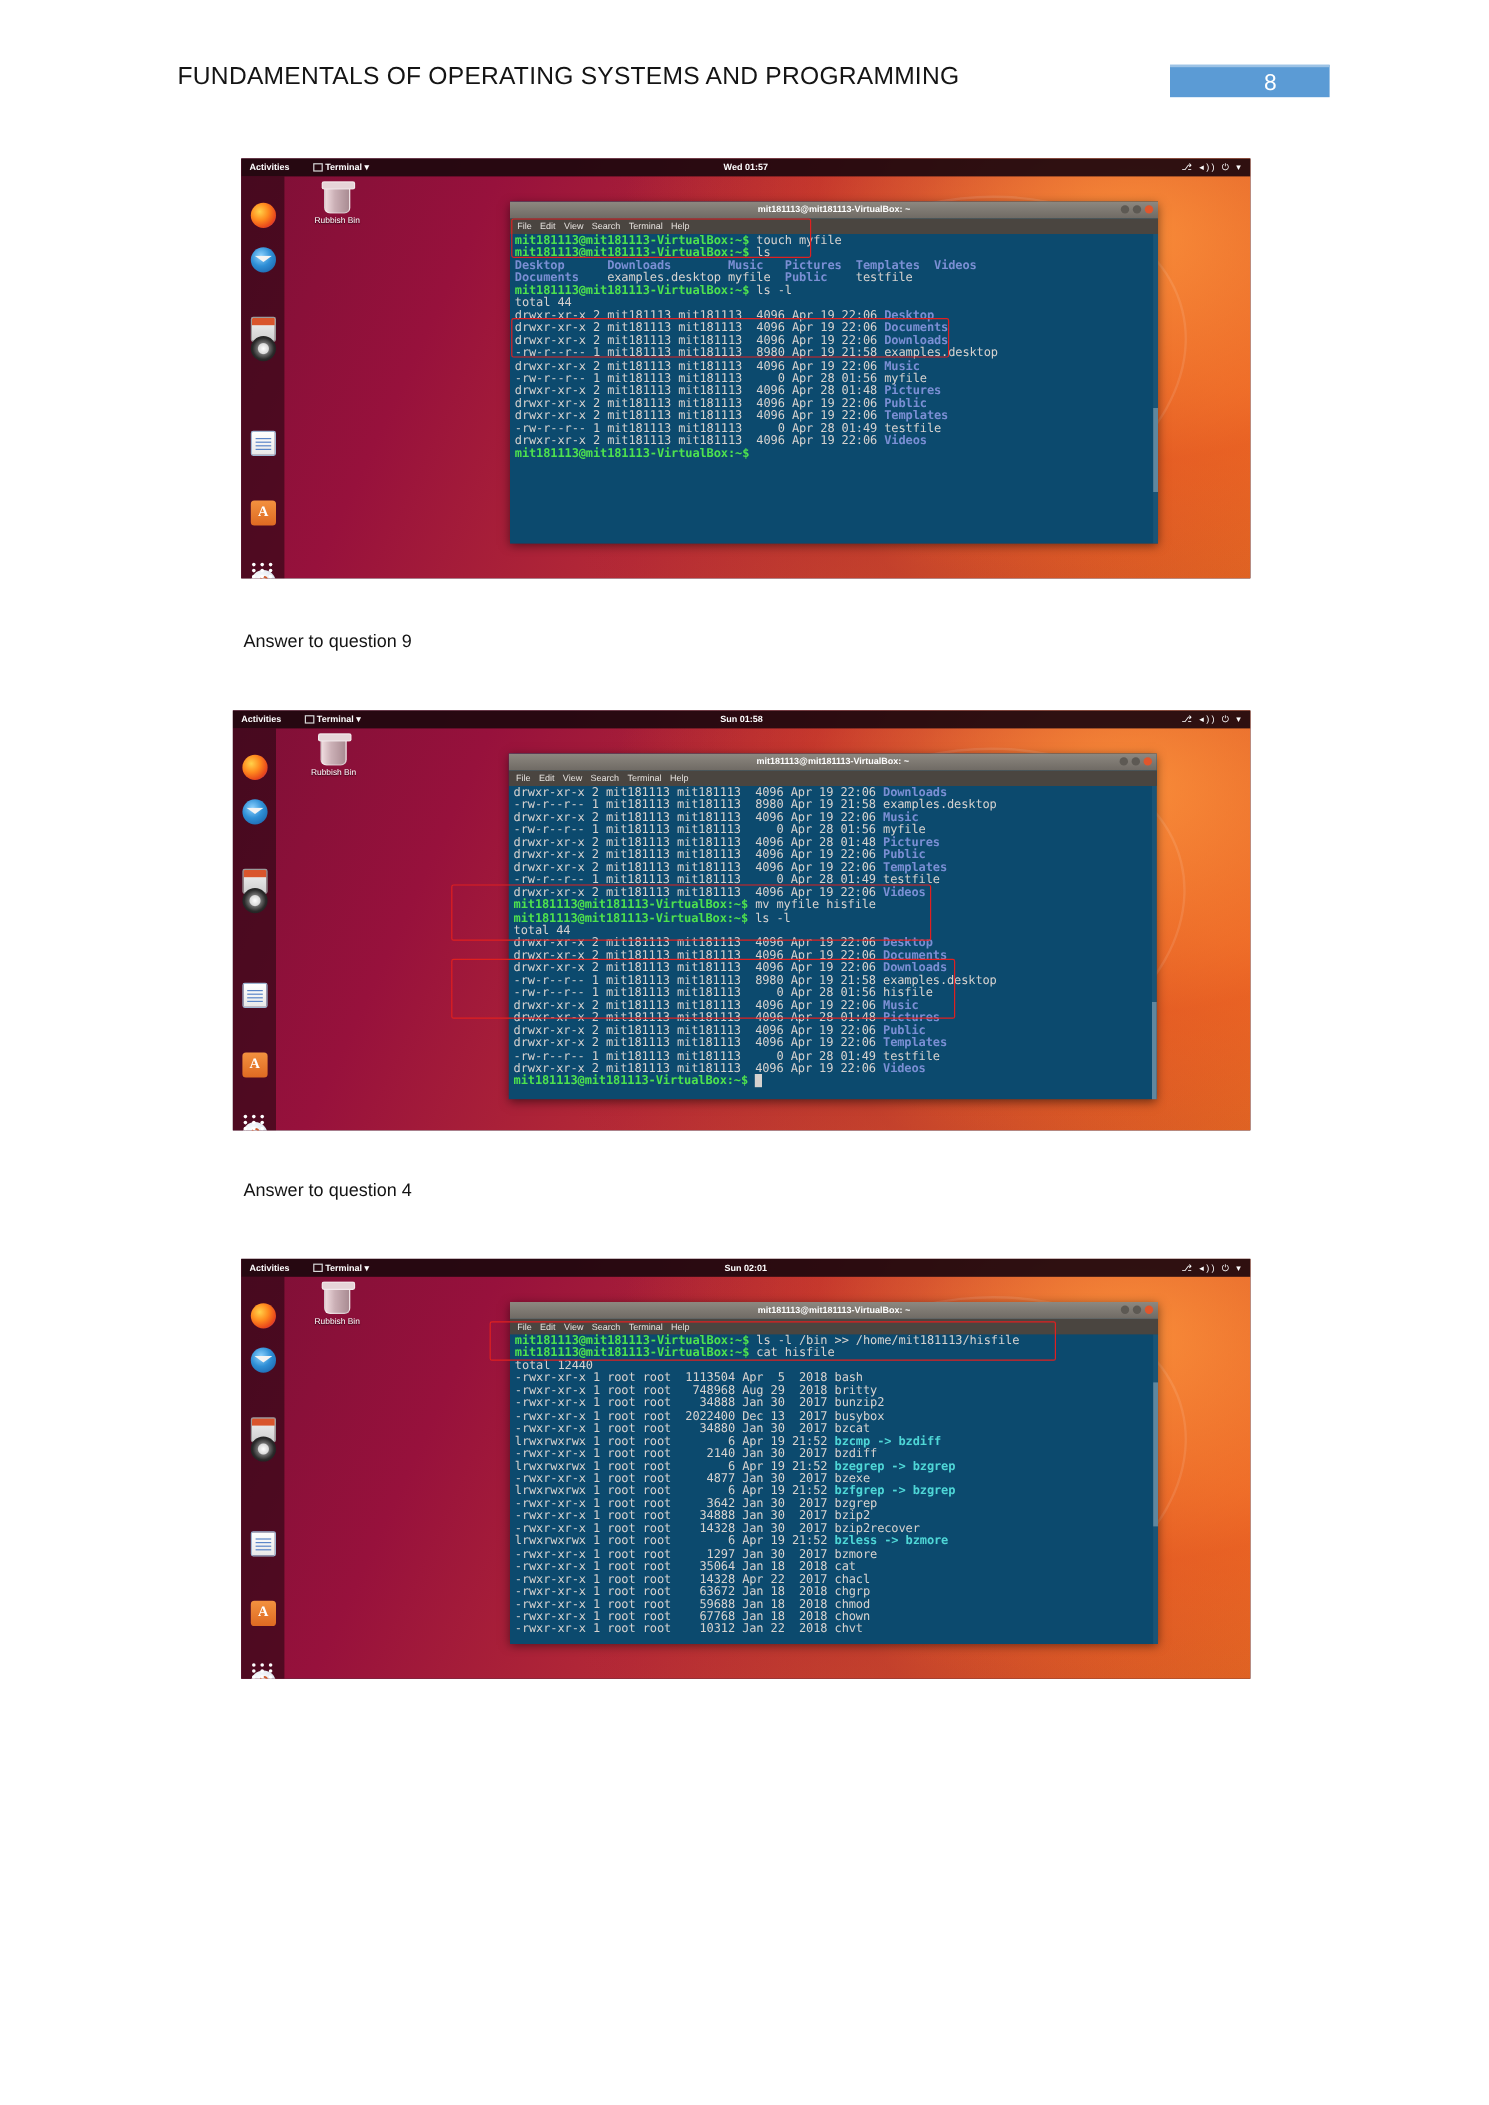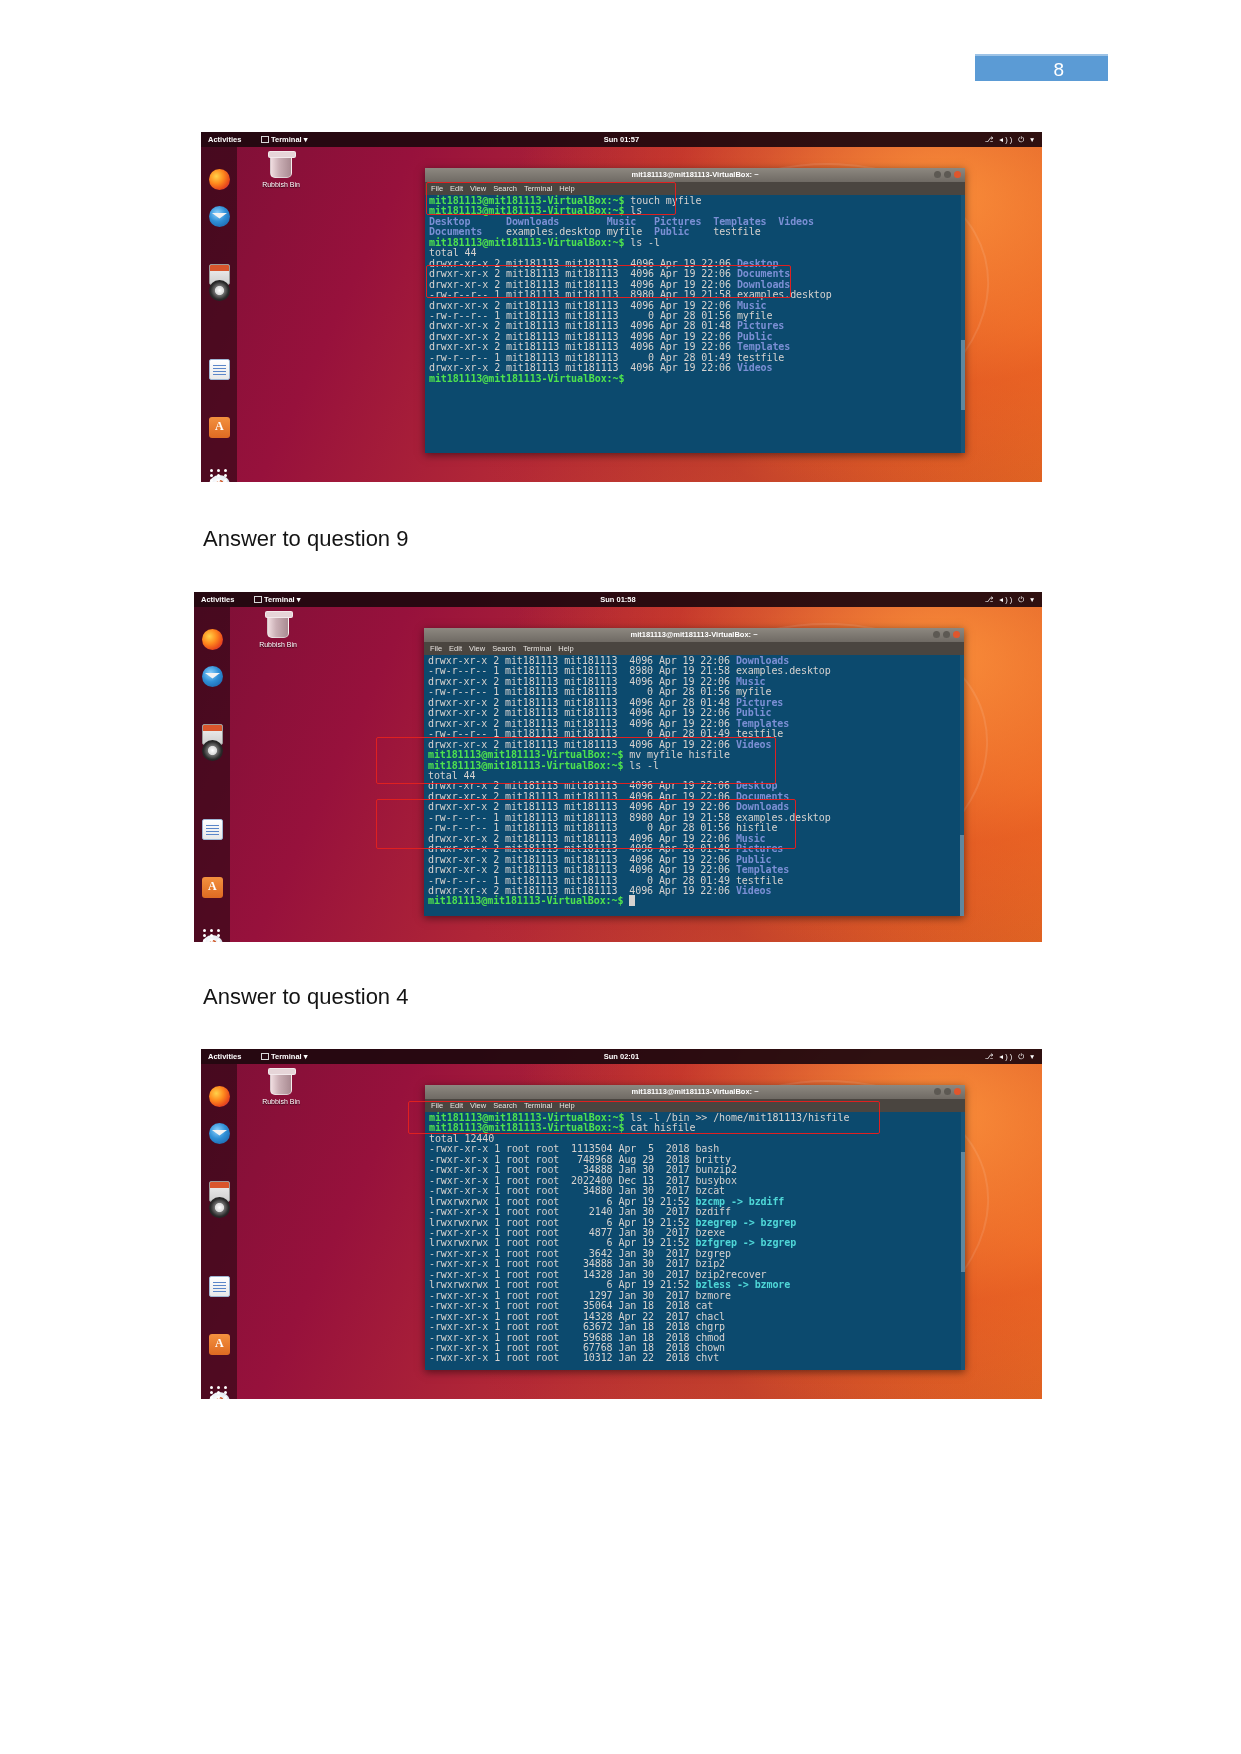--- a/index.html
+++ b/index.html
@@ -261,40 +261,41 @@
   .annot {
     position: absolute;
     border: 1.6px solid #e02020;
     border-radius: 2px;
     pointer-events: none;
   }
 
   
   .caption {
     position: absolute;
-    font-size: 22px;
+    font-size: 15px;
     color: #141414;
     font-family: "Liberation Sans", sans-serif;
   }
 </style>
 </head>
 <body>
 
 <div class="doc-header">
+  <div class="doc-title">FUNDAMENTALS OF OPERATING SYSTEMS AND PROGRAMMING</div>
   <div class="page-badge">
     <div class="page-badge-num">8</div>
   </div>
 </div>
 
 <div class="figure" id="fig1" style="left:201px; top:132px; width:841px; height:350px;">
     <div class="desk"></div>
     <div class="topbar">
       <span class="activities">Activities</span>
       <span class="appmenu"><span class="app-ico"></span>Terminal <span>▾</span></span>
-      <span class="clock">Sun 01:57</span>
+      <span class="clock">Wed 01:57</span>
       <span class="tray">⎇  ◂))  ⏻  ▾</span>
     </div>
     <div class="dock">
       <div class="dock-ico ico-firefox" style="top:22px;"></div>
       <div class="dock-ico ico-thunderbird" style="top:59px;"></div>
       <div class="dock-ico ico-files" style="top:96px;"></div>
       <div class="dock-ico ico-rhythmbox" style="top:133px;"></div>
       <div class="dock-ico ico-writer" style="top:170px;"></div>
       <div class="dock-ico ico-software" style="top:207px;"></div>
       <div class="dock-ico ico-help" style="top:244px;"></div>

